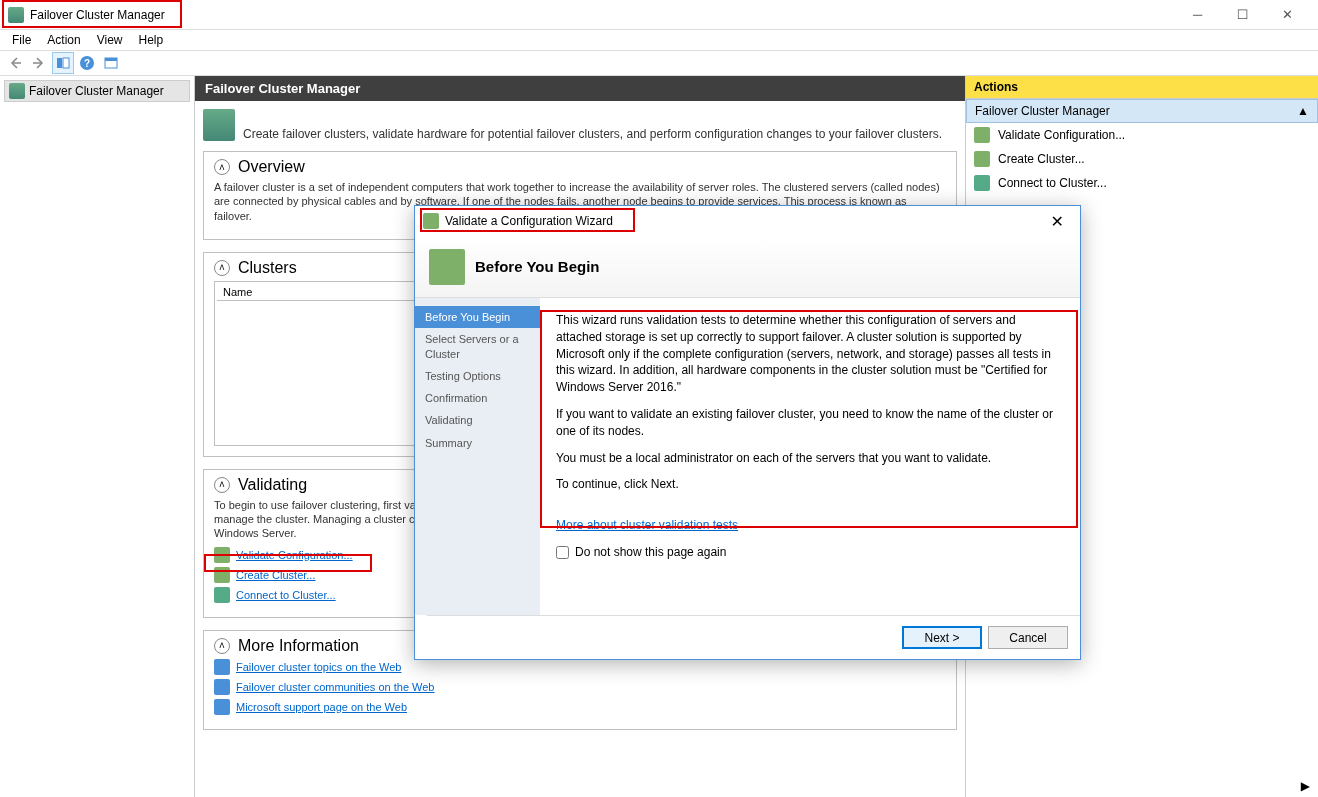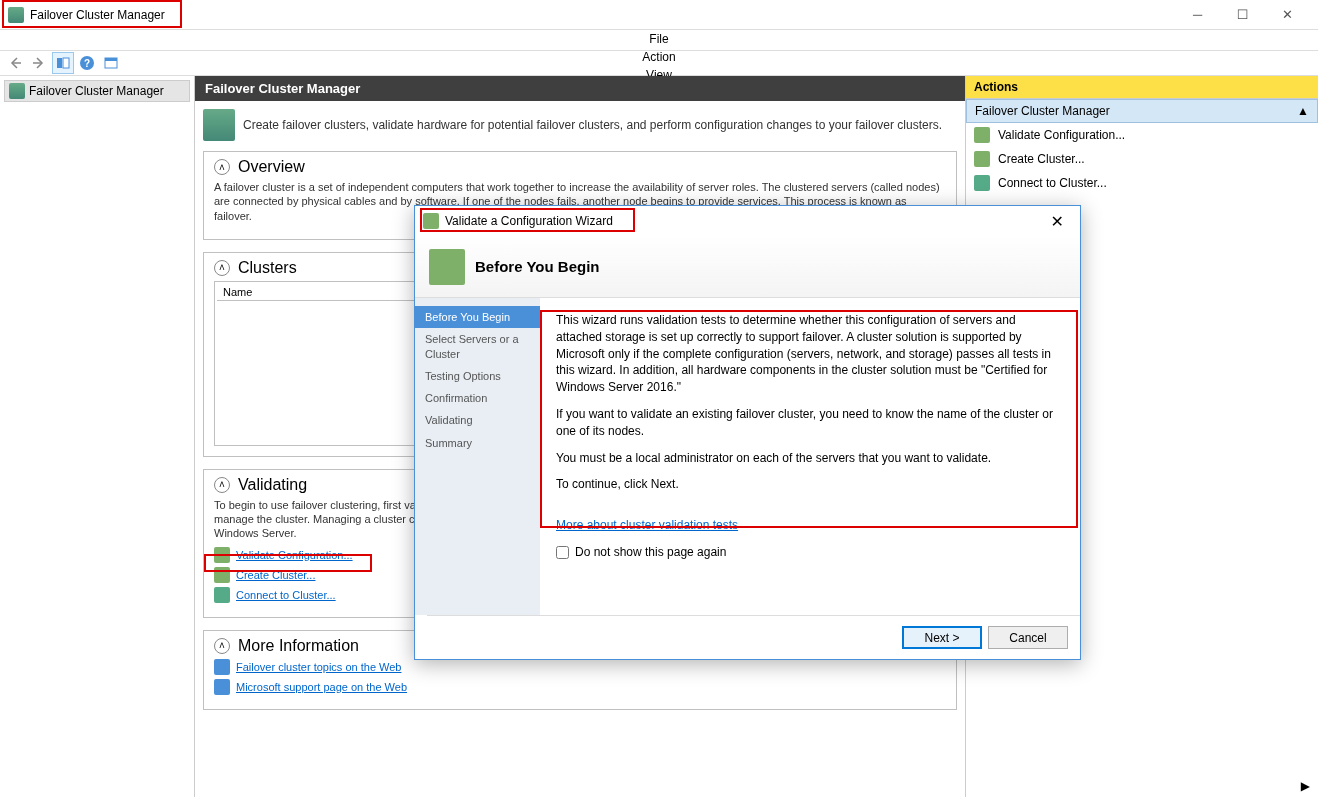--- a/index.html
+++ b/index.html
@@ -6,38 +6,38 @@
 body { background: #fff; font-size: 12px; width: 1318px; height: 797px; overflow: hidden; position: relative; }
 
 
 .titlebar { height: 30px; display: flex; align-items: center; padding: 0 8px; border-bottom: 1px solid #ddd; }
 .titlebar .icon { width: 16px; height: 16px; margin-right: 6px; }
 .titlebar .title { font-size: 12px; color: #000; }
 .titlebar .controls { margin-left: auto; display: flex; gap: 0; }
 .titlebar .controls .btn { width: 45px; height: 28px; display: flex; align-items: center; justify-content: center; color: #555; font-size: 13px; }
 
 
-.menubar { height: 20px; display: flex; align-items: center; padding: 0 4px; flex-direction: column; }
+.menubar { height: 20px; display: flex; align-items: center; padding: 0 4px; }
 .menubar .item { padding: 2px 8px; font-size: 12px; }
 
 
 .toolbar { height: 26px; display: flex; align-items: center; padding: 0 4px; border-top: 1px solid #ddd; border-bottom: 1px solid #ddd; gap: 2px; }
 .toolbar .tb-btn { width: 22px; height: 22px; display: flex; align-items: center; justify-content: center; border: 1px solid transparent; }
 .toolbar .tb-btn.highlighted { border: 1px solid #99c9ef; background: #e5f3ff; }
 
 
 .main-area { display: flex; height: calc(100% - 76px); }
 .left-tree { width: 195px; border-right: 1px solid #ccc; padding: 4px; }
 .tree-item { display: flex; align-items: center; padding: 2px 4px; background: #e5e5e5; border: 1px solid #ccc; gap: 4px; }
 .tree-item .icon { width: 16px; height: 16px; }
 
 .center-panel { flex: 1; display: flex; flex-direction: column; border-right: 1px solid #ccc; overflow: hidden; }
 .center-header { background: #3f3f3f; color: #fff; padding: 5px 10px; font-weight: bold; font-size: 13px; }
 .center-body { flex: 1; padding: 8px; overflow: auto; background: #fff; }
-.intro-row { display: flex; gap: 8px; align-items: center; margin-bottom: 10px; }
+.intro-row { display: flex; gap: 8px; align-items: flex-end; margin-bottom: 10px; }
 .intro-row .big-icon { width: 32px; height: 32px; flex-shrink: 0; }
 .intro-row .text { font-size: 12px; color: #333; }
 
 .section-box { border: 1px solid #c0c0c0; margin-bottom: 12px; padding: 6px 10px 10px; }
 .section-head { display: flex; align-items: center; gap: 8px; font-size: 16px; margin-bottom: 4px; }
 .section-head .toggle { width: 16px; height: 16px; border: 1px solid #888; border-radius: 50%; display: flex; align-items: center; justify-content: center; font-size: 10px; }
 .section-desc { font-size: 11px; color: #333; line-height: 1.3; margin-bottom: 6px; }
 
 .cluster-table { width: 100%; border: 1px solid #c0c0c0; background: #fff; }
 .cluster-table th { text-align: left; font-weight: normal; font-size: 11px; padding: 2px 6px; border-bottom: 1px solid #c0c0c0; background: #fff; }
@@ -207,20 +207,24 @@
         <div class="section-head">
           <div class="toggle">˄</div>
           <span>More Information</span>
         </div>
         <div class="link-item">
           <div class="icon ic-blue"></div>
           <a href="#">Failover cluster topics on the Web</a>
         </div>
         <div class="link-item">
           <div class="icon ic-blue"></div>
+          <a href="#">Failover cluster communities on the Web</a>
+        </div>
+        <div class="link-item">
+          <div class="icon ic-blue"></div>
           <a href="#">Microsoft support page on the Web</a>
         </div>
       </div>
     </div>
   </div>
 
   <div class="right-panel">
     <div class="actions-header">Actions</div>
     <div class="actions-sub">
       <span>Failover Cluster Manager</span>

